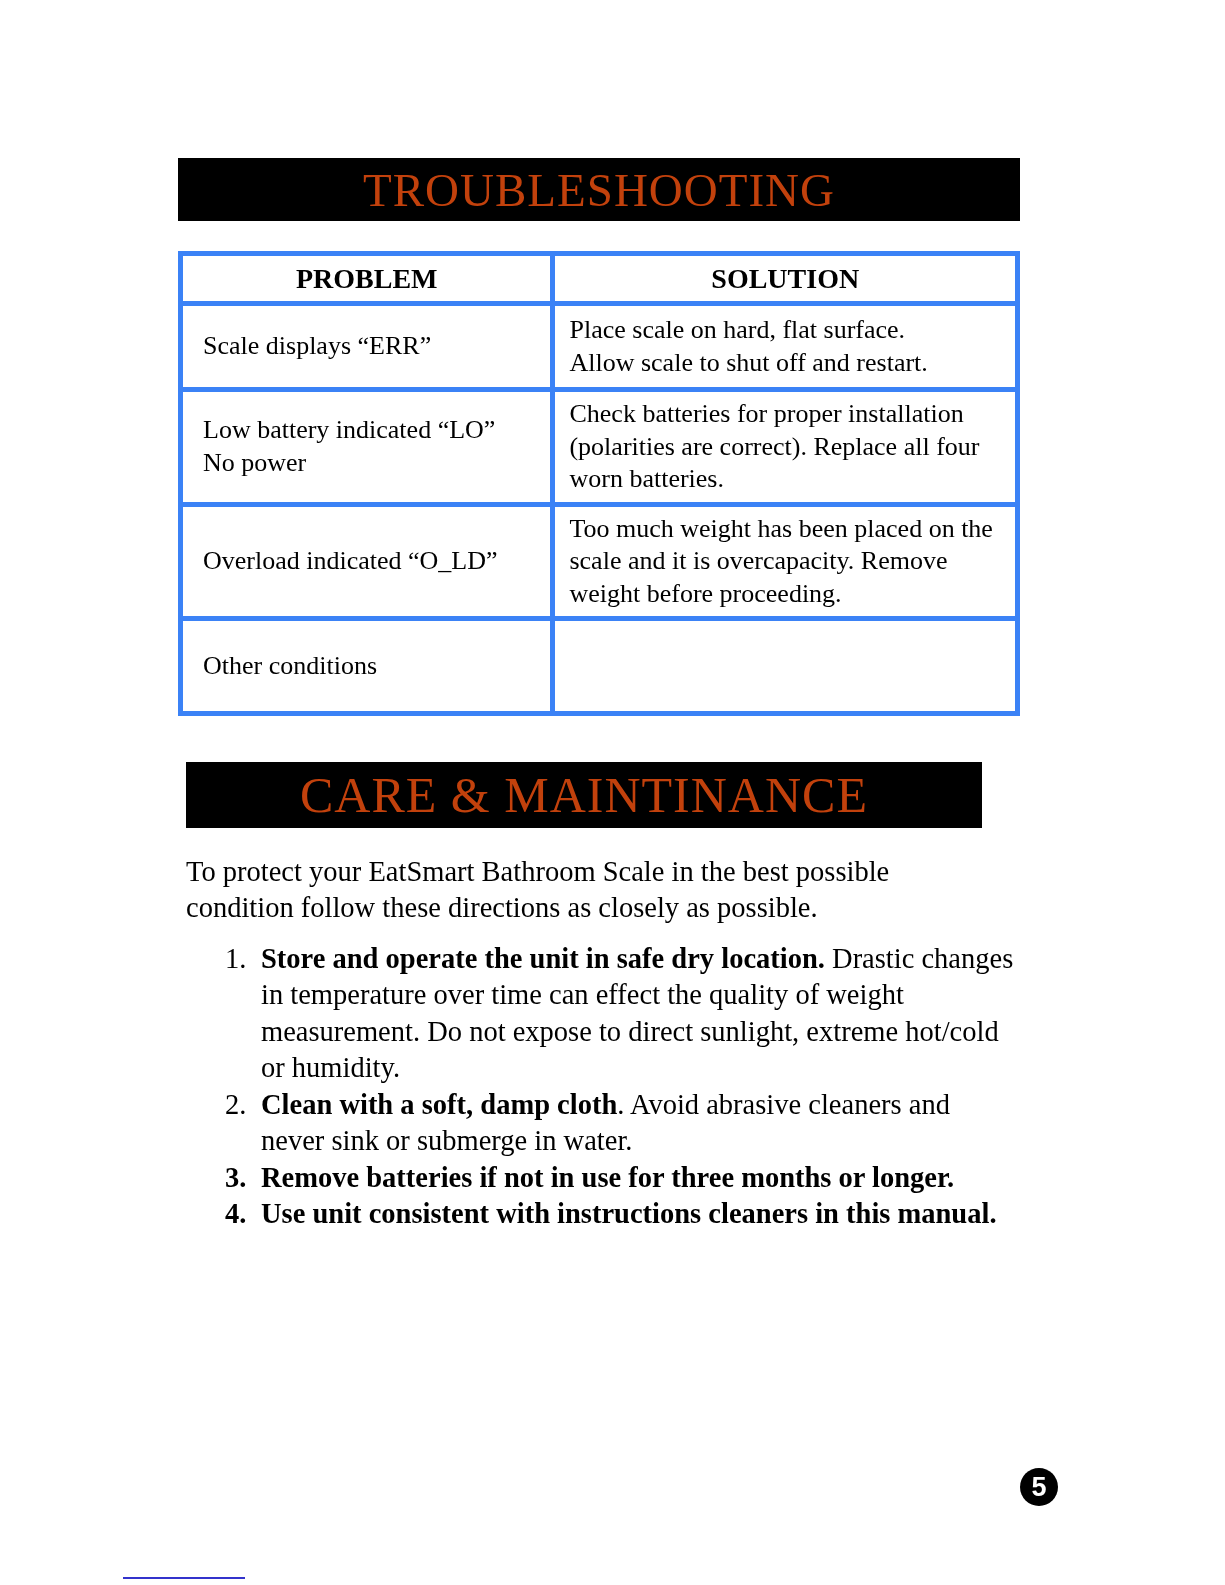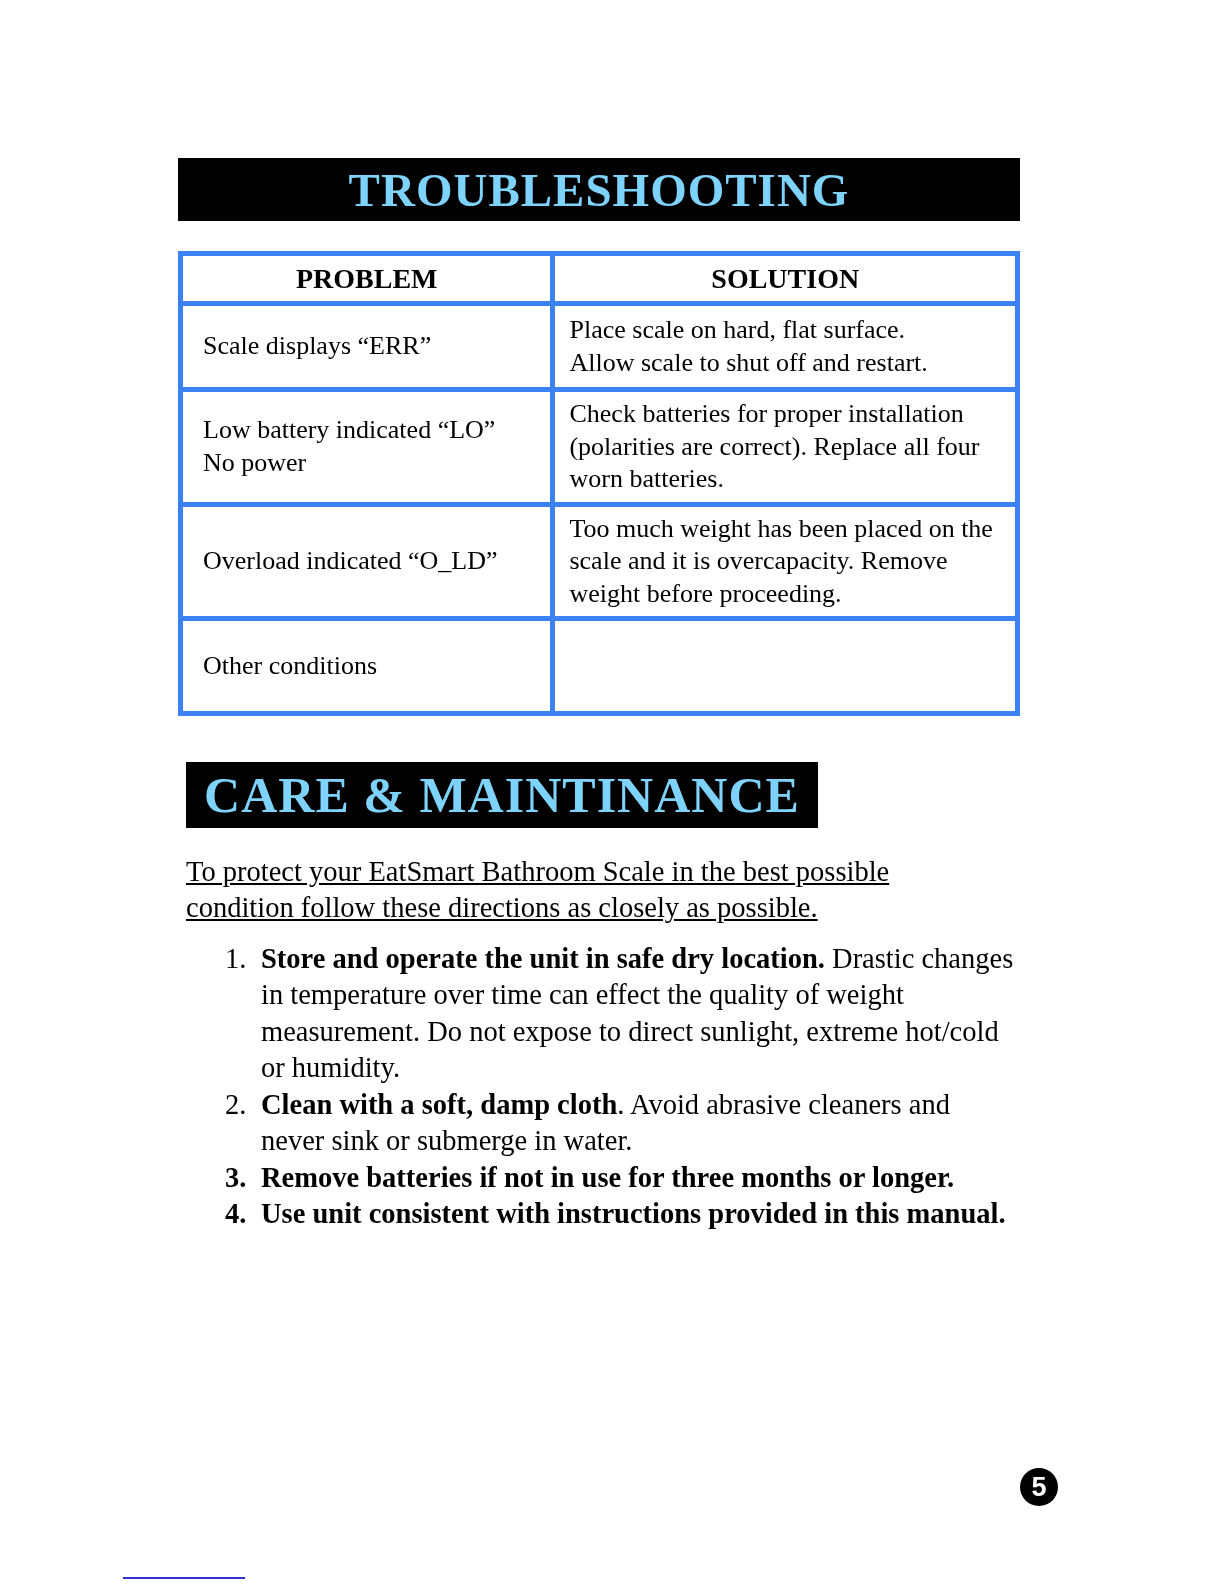--- a/index.html
+++ b/index.html
@@ -15,35 +15,35 @@
     overflow: hidden;
   }
   .content {
     position: absolute;
     left: 178px;
     top: 158px;
     width: 842px;
   }
   .section-bar {
     background: #000000;
-    color: #7dd3fc;
-    font-weight: bold;
+    color: #c2410c;
+    font-weight: normal;
     text-align: center;
     display: flex;
     align-items: center;
     justify-content: center;
     letter-spacing: 1px;
   }
   .ts-bar {
     width: 842px;
     height: 63px;
     font-size: 47px;
   }
   .care-bar {
-    width: 632px;
+    width: 796px;
     height: 66px;
     font-size: 50px;
     margin-left: 8px;
     margin-top: 46px;
   }
   table.ts-table {
     width: 842px;
     margin-top: 30px;
     border-collapse: collapse;
   }
@@ -65,21 +65,20 @@
   table.ts-table tbody tr:nth-child(1) td { height: 86px; }
   table.ts-table tbody tr:nth-child(2) td { height: 100px; }
   table.ts-table tbody tr:nth-child(3) td { height: 96px; }
   table.ts-table tbody tr:nth-child(4) td { height: 95px; }
   .intro {
     margin-top: 26px;
     margin-left: 8px;
     width: 800px;
     font-size: 28.5px;
     line-height: 1.28;
-    text-decoration: underline;
   }
   .care-list {
     margin-top: 14px;
     margin-left: 47px;
     width: 790px;
   }
   .list-item {
     display: flex;
     font-size: 28.5px;
     line-height: 1.28;
@@ -173,21 +172,21 @@
       <div class="list-item">
         <span class="num">2.</span>
         <span class="text"><b>Clean with a soft, damp cloth</b><span>.  Avoid abrasive cleaners and never sink or submerge in water.</span></span>
       </div>
       <div class="list-item all-bold">
         <span class="num">3.</span>
         <span class="text"><b>Remove batteries if not in use for three months or longer.</b><span></span></span>
       </div>
       <div class="list-item all-bold">
         <span class="num">4.</span>
-        <span class="text"><b>Use unit consistent with instructions provided in this manual.</b><span></span></span>
+        <span class="text"><b>Use unit consistent with instructions cleaners in this manual.</b><span></span></span>
       </div>
     </div>
 
   </div>
 
   <div class="page-number-badge">
     <span>5</span>
   </div>
 
   <div class="footer-link-underline"></div>

